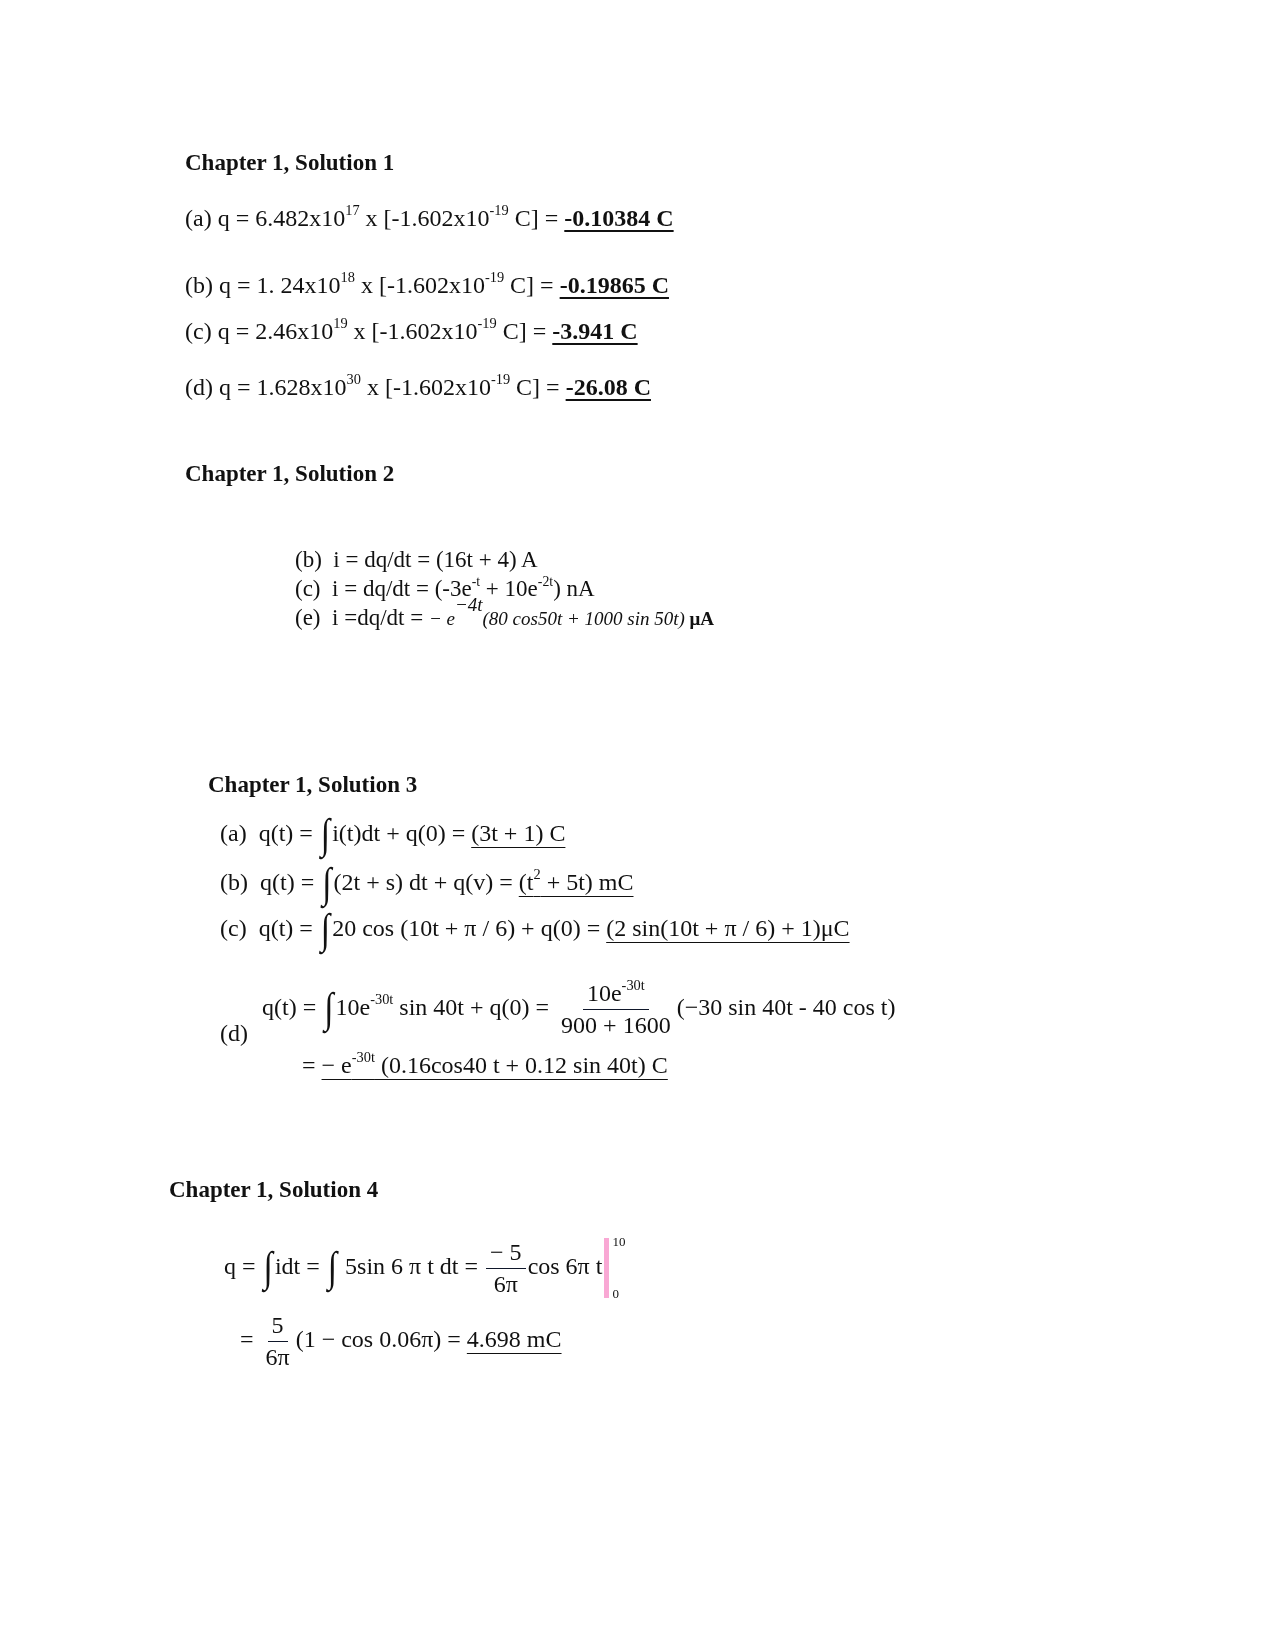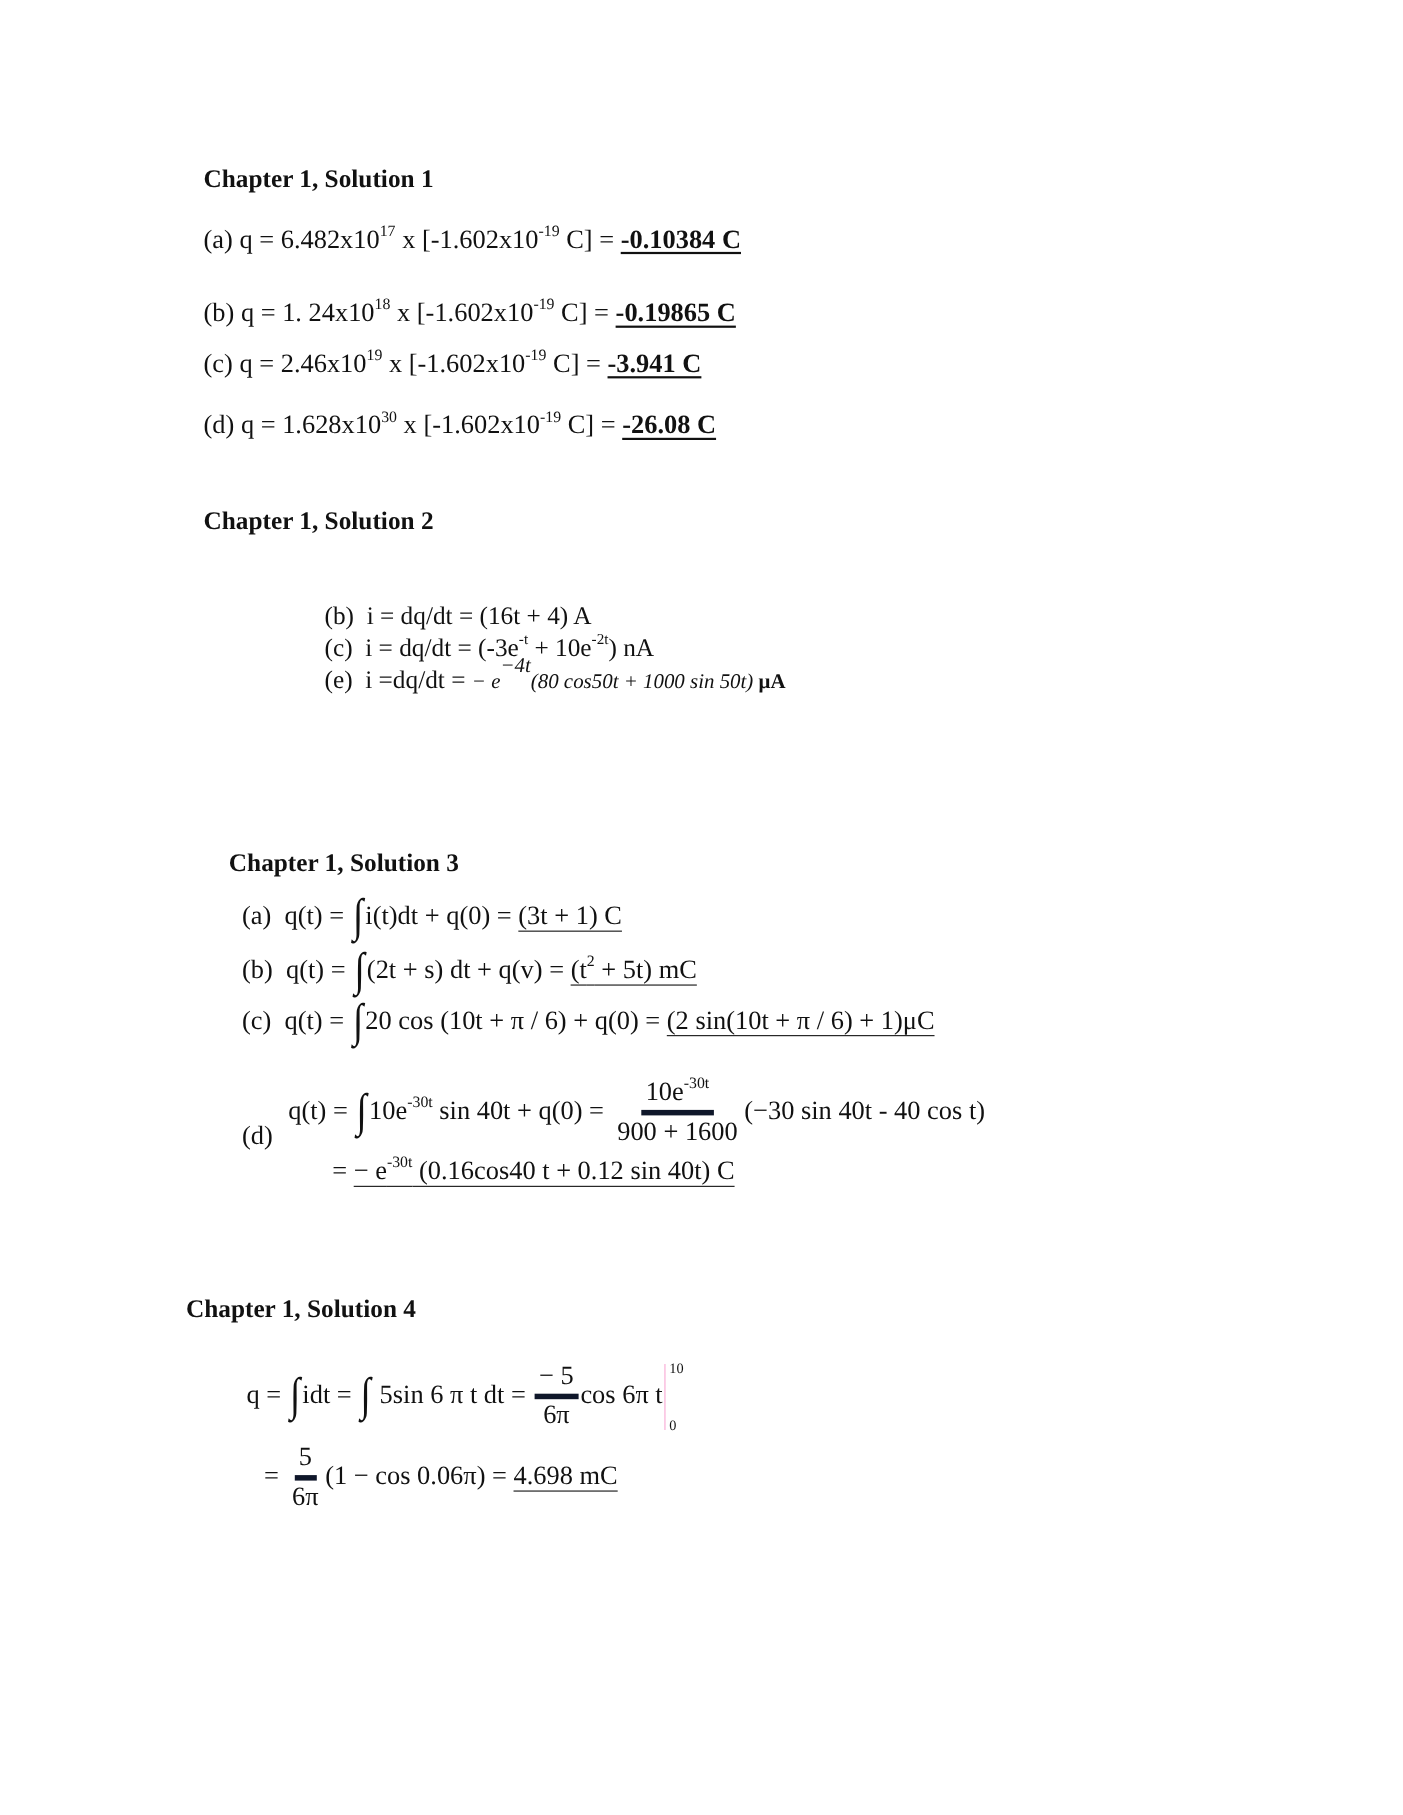--- a/index.html
+++ b/index.html
@@ -9,23 +9,23 @@
   .h { font-weight: bold; font-size: 23px; }
   .s1 { font-size: 24px; }
   .s2 { font-size: 23px; line-height: 29px; }
   .s3 { font-size: 24px; }
   sup { font-size: 60%; vertical-align: 0.75em; line-height: 0; }
   .bu { font-weight: bold; text-decoration: underline; text-decoration-thickness: 2px; text-underline-offset: 4px; }
   .u { text-decoration: underline; text-decoration-thickness: 1px; text-underline-offset: 6px; }
   .it { font-style: italic; font-size: 19px; }
   .int { font-size: 34px; display: inline-block; transform: scaleY(1.25); vertical-align: -4px; font-style: normal; margin: 0 2px; }
   .frac { display: inline-flex; flex-direction: column; align-items: center; vertical-align: middle; margin: 0 2px; }
-  .frac .num { padding: 0 4px 2px; border-bottom: 5px solid #0f172a; }
+  .frac .num { padding: 0 4px 2px; border-bottom: 1px solid #0f172a; }
   .frac .den { padding: 2px 4px 0; }
-  .evalbar { display: inline-block; border-left: 1px solid #f9a8d4; height: 60px; vertical-align: middle; position: relative; margin-left: 2px; width: 22px; }
+  .evalbar { display: inline-block; border-left: 5px solid #f9a8d4; height: 60px; vertical-align: middle; position: relative; margin-left: 2px; width: 22px; }
   .evalbar .top { position: absolute; left: 3px; top: -4px; font-size: 13px; }
   .evalbar .bot { position: absolute; left: 3px; bottom: -4px; font-size: 13px; }
 </style>
 </head>
 <body>
 
 <div class="abs h" style="left:185px; top:150px;">Chapter 1, Solution 1</div>
 
 <div class="abs s1" style="left:185px; top:205px;">
   <span>(a)</span>

